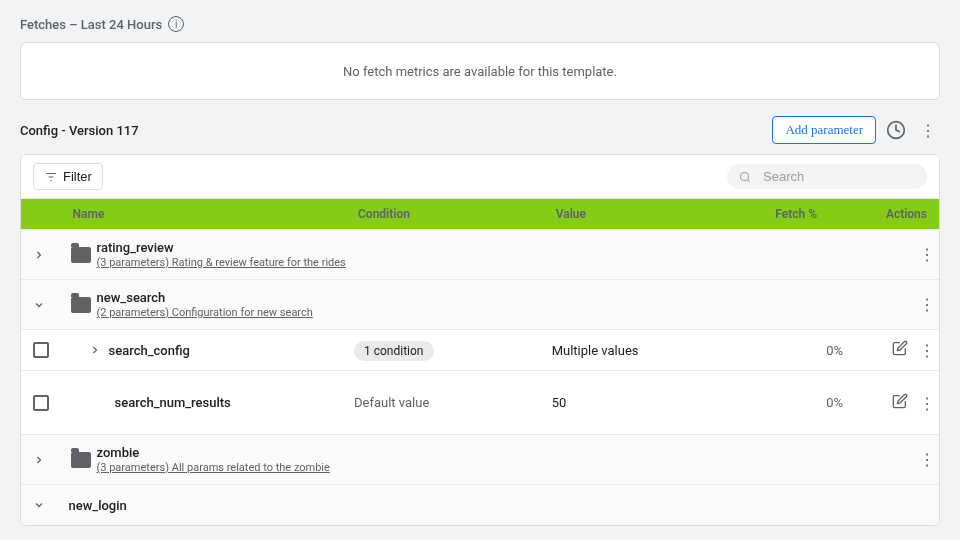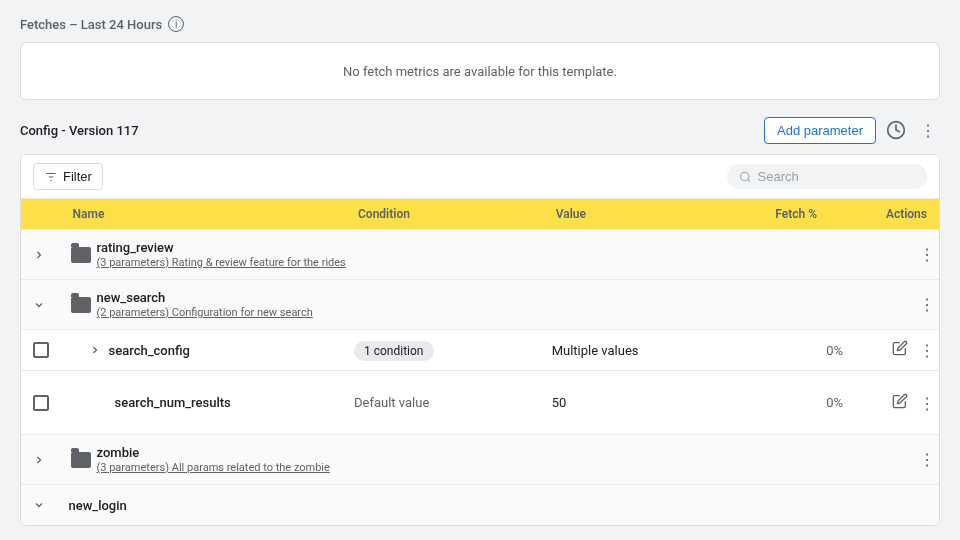--- a/index.html
+++ b/index.html
@@ -75,20 +75,21 @@
     }
     .add-param-btn {
       background: #fff;
       border: 1.5px solid #1a73e8;
       color: #1a73e8;
       border-radius: 4px;
       padding: 5px 12px;
       font-size: 13px;
       font-weight: 500;
       cursor: pointer;
+      font-family: Liberation Serif, serif;
     }
     .icon-btn {
       background: none;
       border: none;
       cursor: pointer;
       padding: 4px;
       border-radius: 50%;
       display: flex;
       align-items: center;
       justify-content: center;
@@ -121,21 +122,21 @@
       border: 1px solid #dadce0;
       border-radius: 4px;
       padding: 5px 10px;
       font-size: 13px;
       color: #202124;
       cursor: pointer;
     }
     .search-box {
       display: flex;
       align-items: center;
-      gap: 6px;
+      gap: 12px;
       background: #f1f3f4;
       border-radius: 20px;
       padding: 5px 12px;
       width: 200px;
     }
     .search-input {
       background: none;
       border: none;
       outline: none;
       font-size: 13px;
@@ -151,21 +152,21 @@
     }
     .data-table thead tr {
       border-bottom: 1px solid #e8eaed;
     }
     .data-table thead th {
       padding: 8px 12px;
       text-align: left;
       font-size: 12px;
       font-weight: 600;
       color: #5f6368;
-      background: #fde047;
+      background: #84cc16;
     }
     .data-table thead th:last-child { text-align: right; }
 
     .data-table tbody tr {
       border-bottom: 1px solid #e8eaed;
       background: #fff;
     }
     .data-table tbody tr:last-child { border-bottom: none; }
     .data-table tbody tr.group-row { background: #fafafa; }
     .data-table tbody tr.child-row { background: #fff; }

